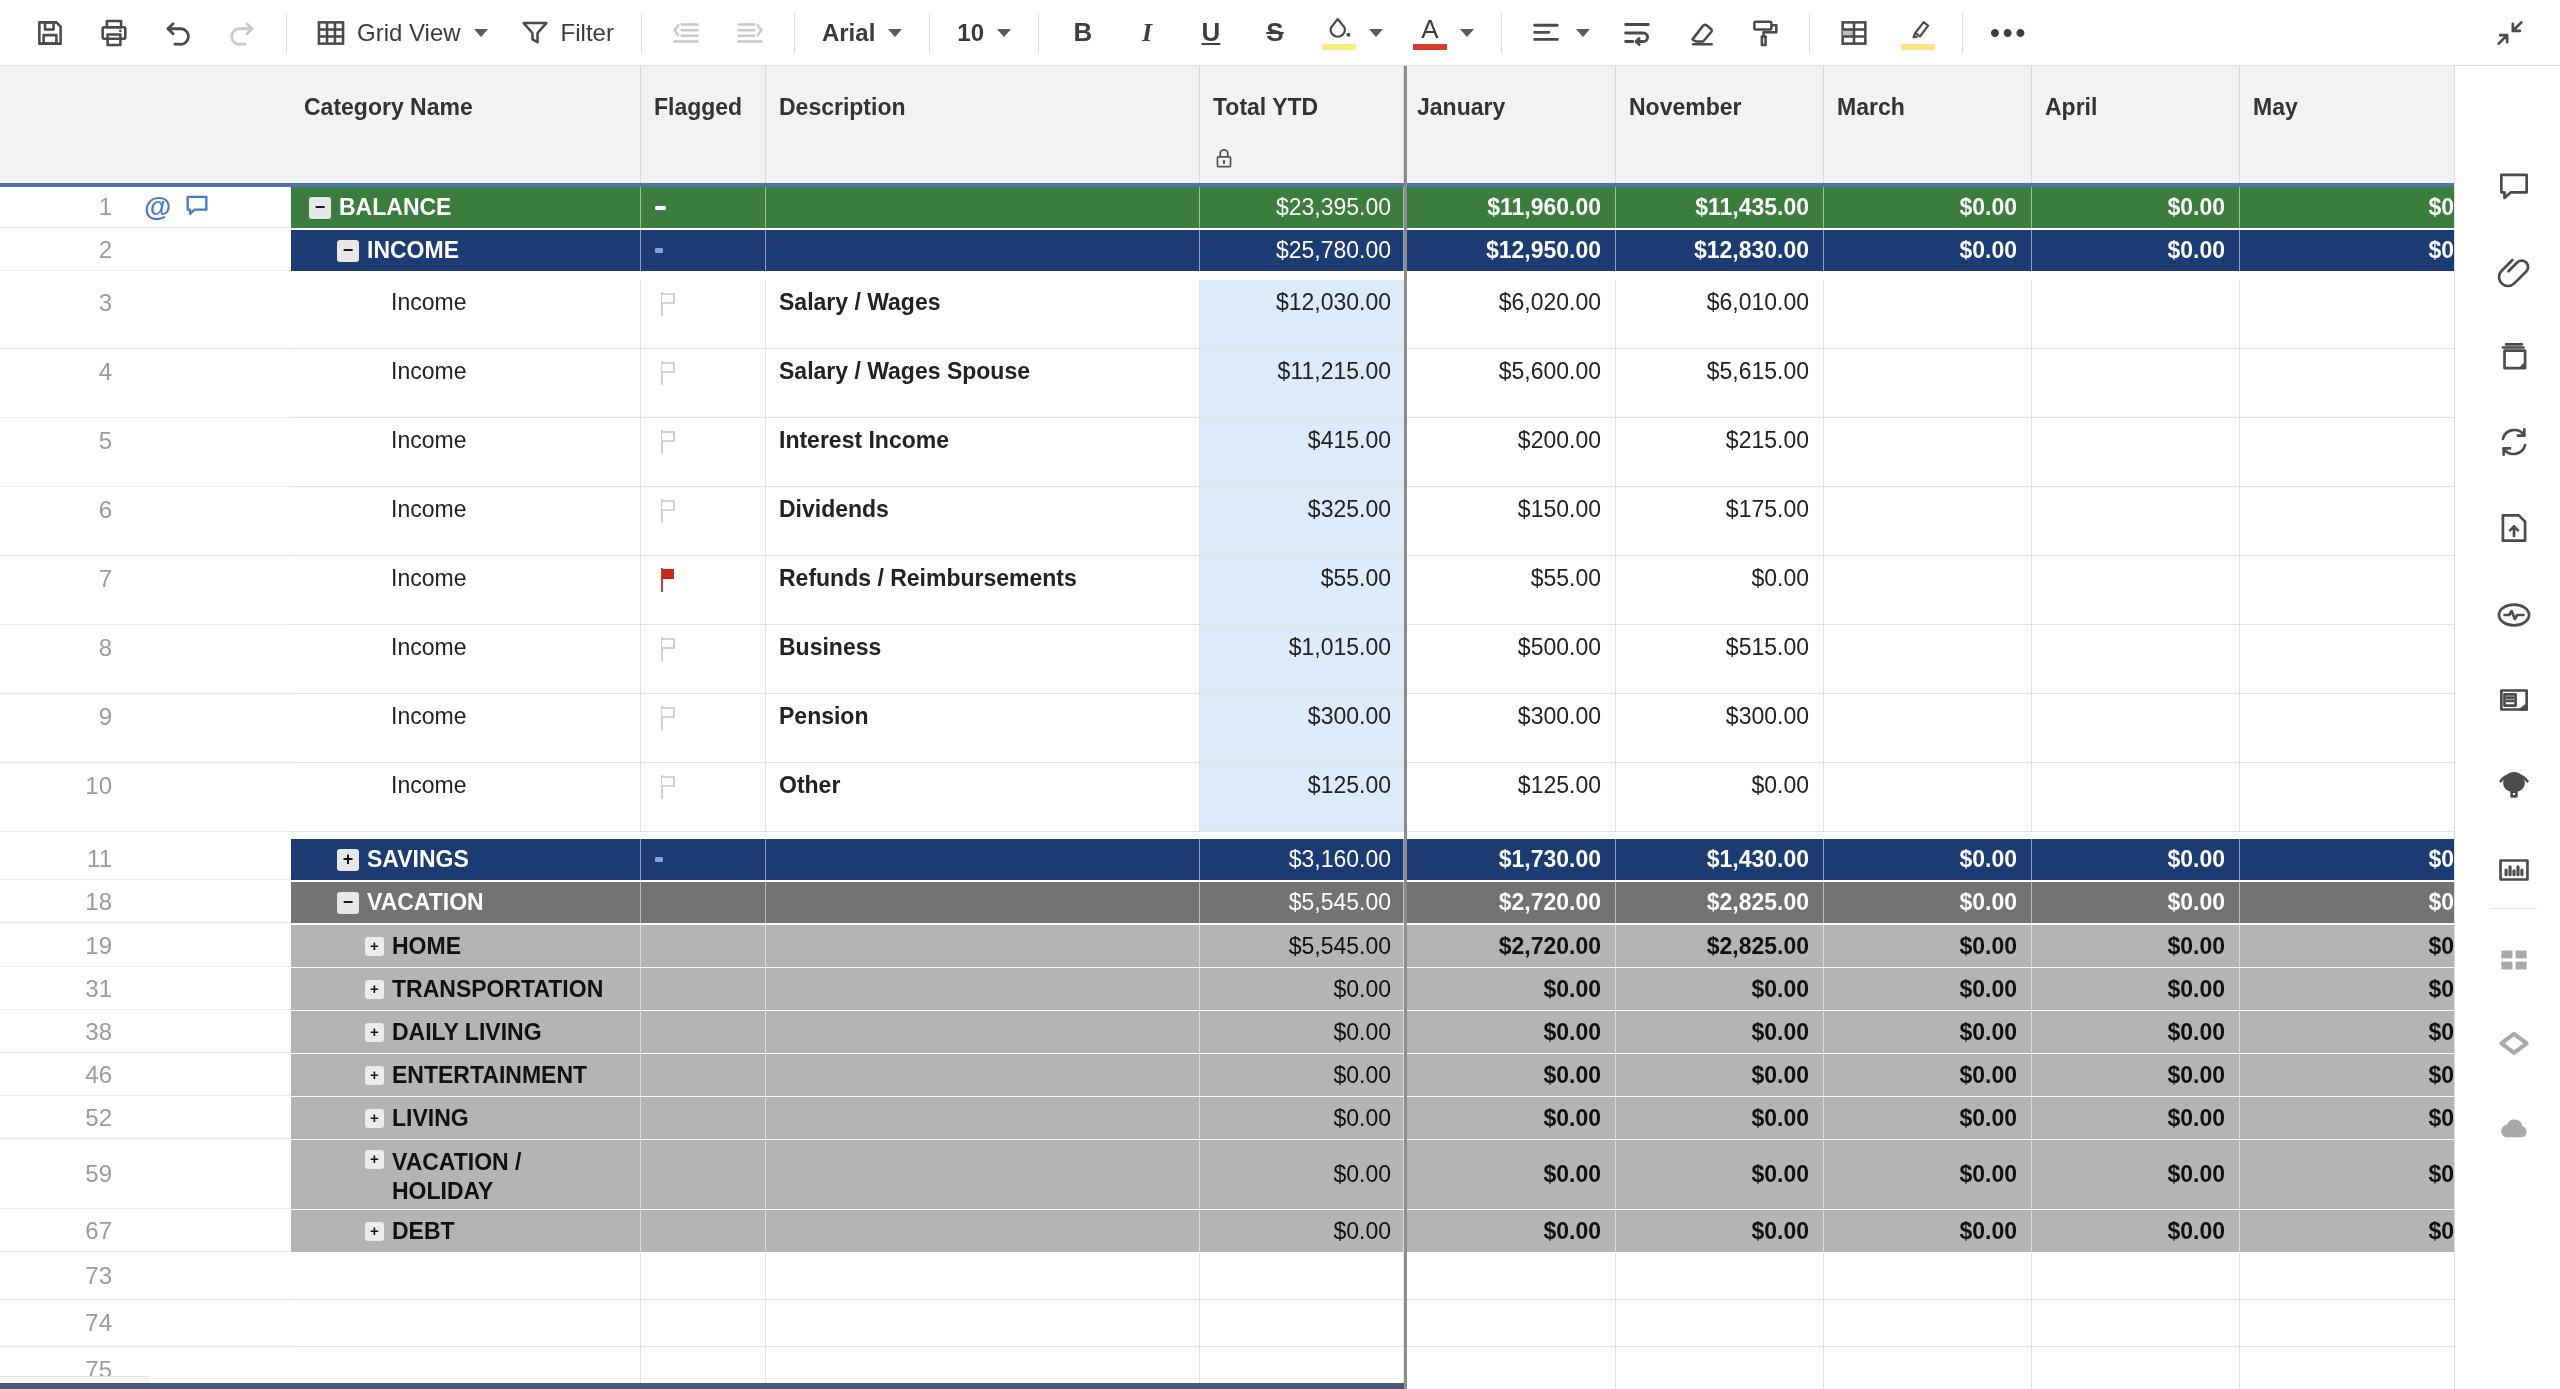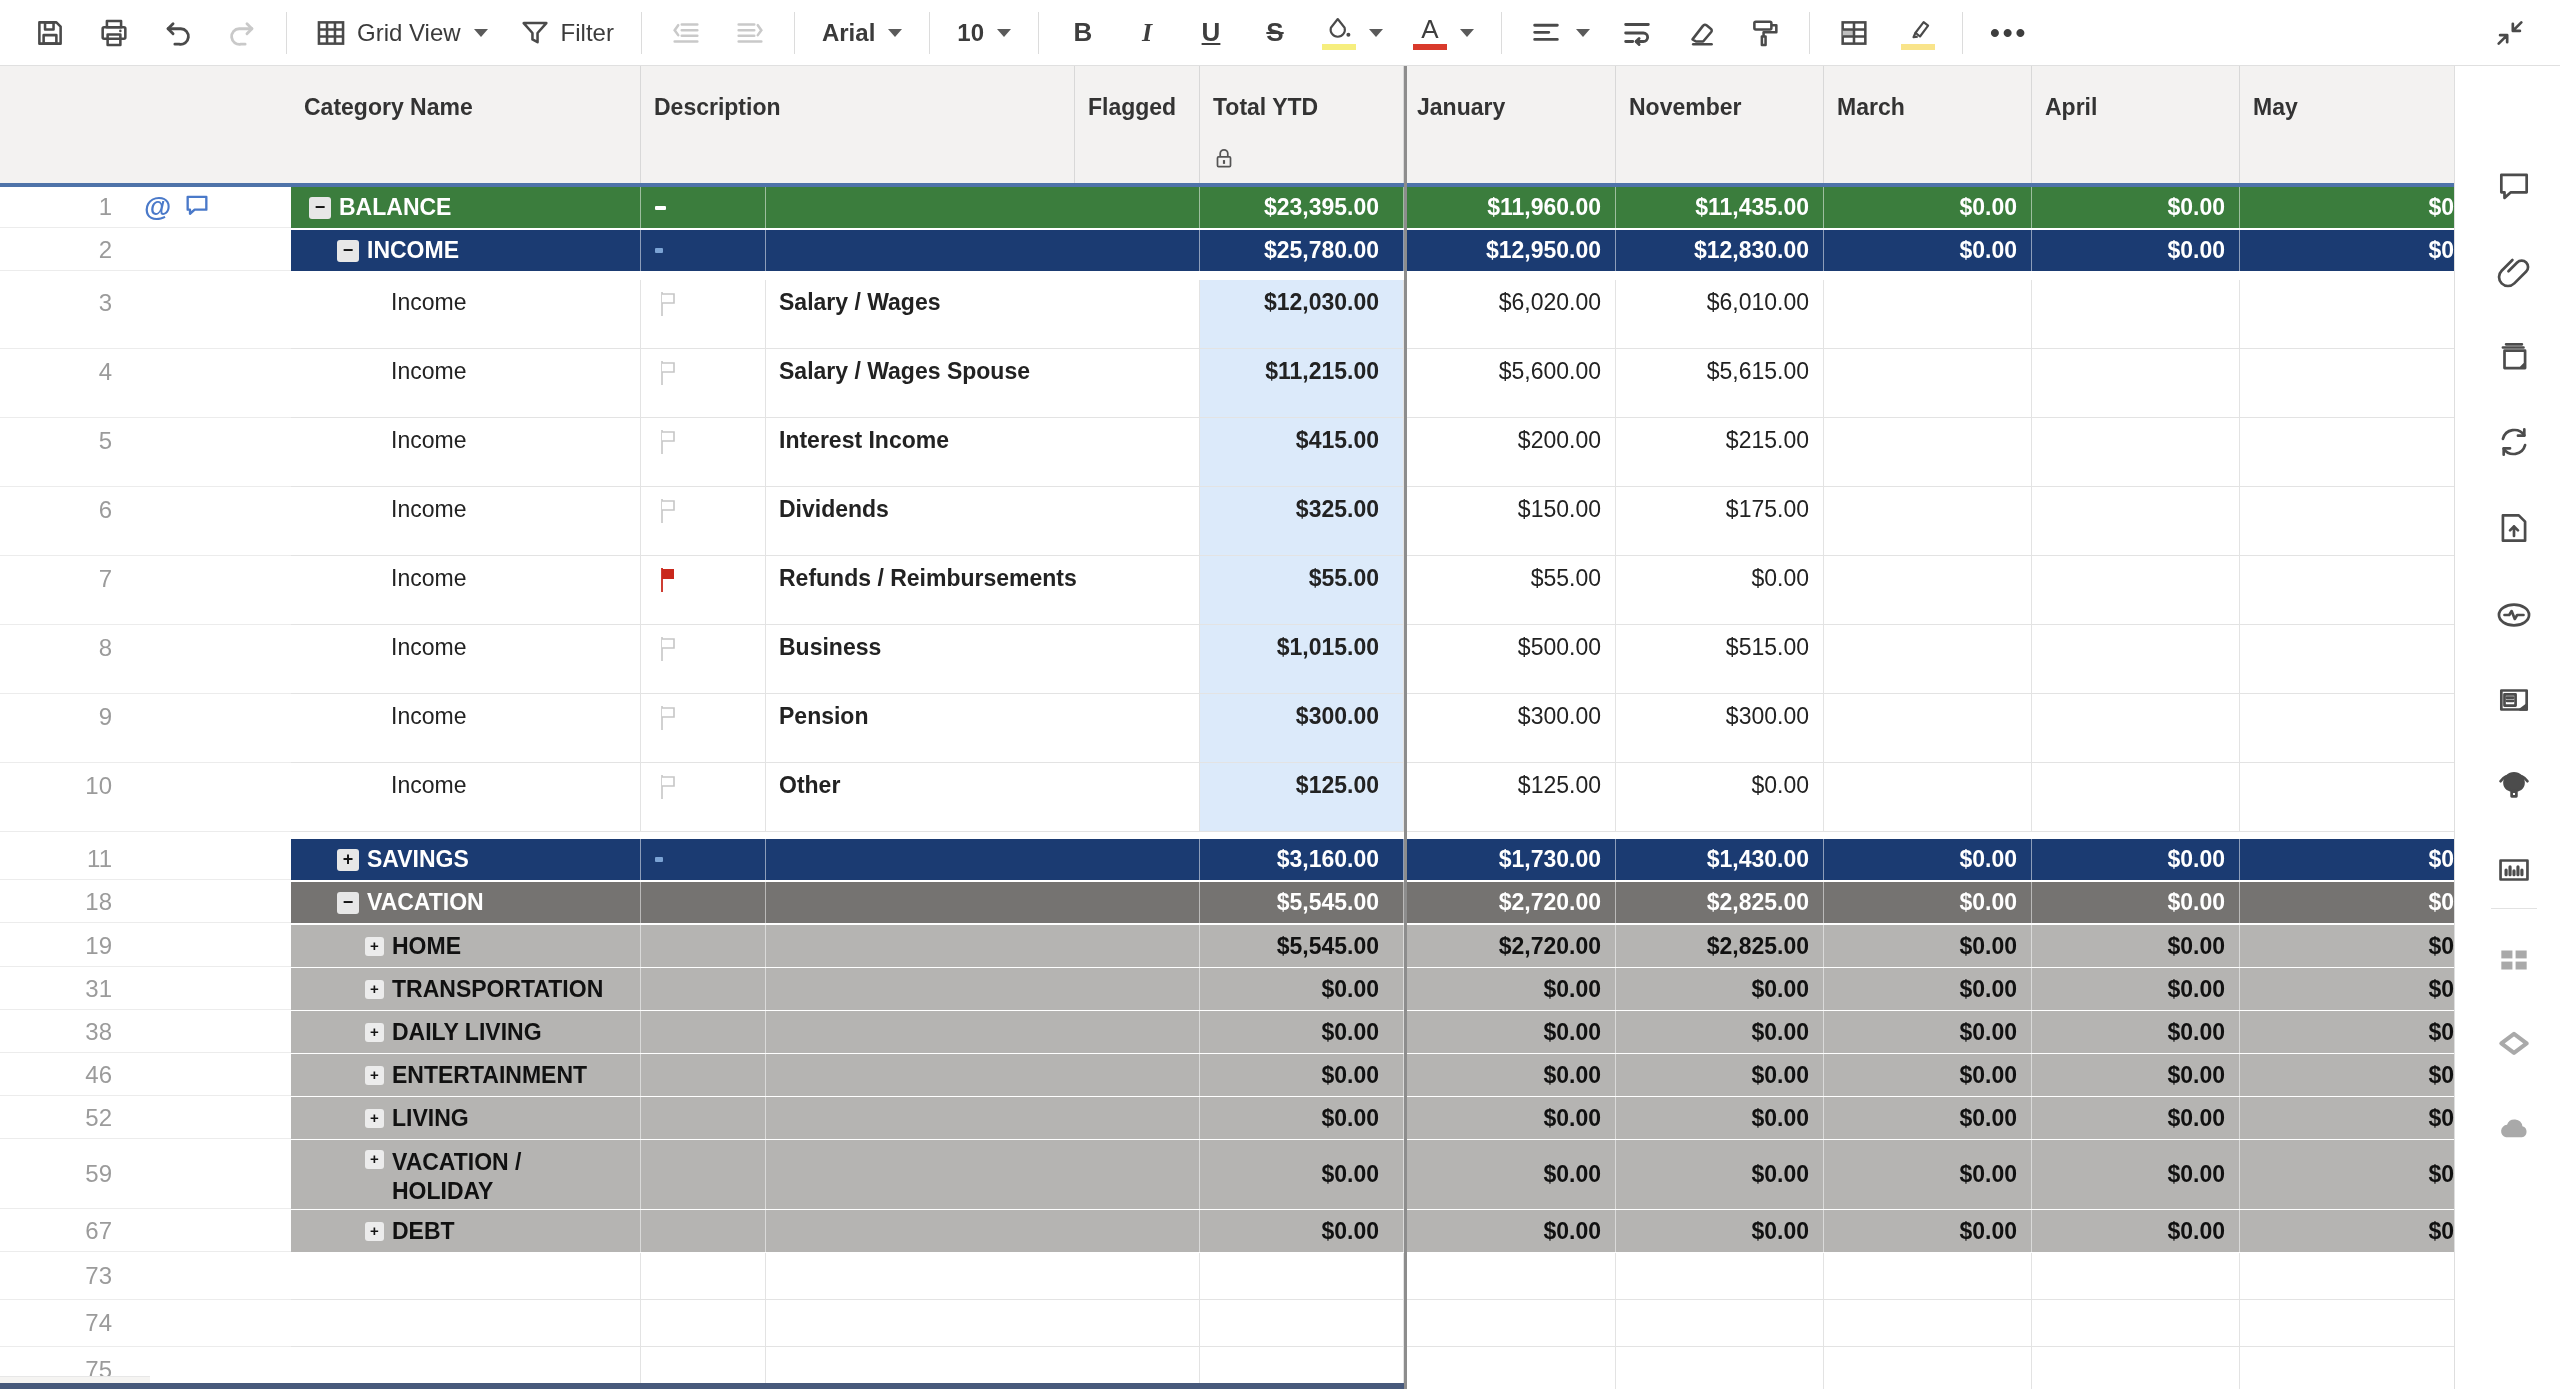--- a/index.html
+++ b/index.html
@@ -36,21 +36,21 @@
   .blue-line { width:2455px; height:4px; background:#4e73a9; }
   .rows { position:relative; width:2503px; }
   .row { display:flex; width:2503px; position:relative; }
   .rowgap { height:7px; background:#fff; width:2503px; }
   .gutter { width:291px; background:#fff; border-bottom:1px solid #ececec; flex:none;
     display:flex; }
   .rownum { width:112px; text-align:right; font-size:24px; color:#9b9b9b; }
   .cell { flex:none; overflow:hidden; position:relative; font-size:23px; color:#222;
     display:flex; }
   .c-cat { width:350px; } .c-flag { width:125px; } .c-desc { width:434px; }
-  .c-ytd { width:204px; justify-content:flex-end; padding-right:24px; font-weight:700; }
+  .c-ytd { width:204px; justify-content:flex-end; padding-right:12px; font-weight:400; }
   .c-m { width:208px; justify-content:flex-end; padding-right:14px; }
   .c-jan { width:212px; }
   .c-may { width:260px; }
   .row.v-center .cell, .row.v-center .gutter { align-items:center; }
   .row.v-center .rownum { align-self:center; }
   .row.v-top .cell { padding-top:9px; }
   .row.v-top .rownum { padding-top:9px; }
   .expand-box { width:22px; height:22px; border-radius:3px; background:#e7e7e7; color:#141414;
     font-size:18px; font-weight:700; line-height:21px; text-align:center; flex:none; margin-right:8px; }
   .expand-box.small { width:19px; height:19px; font-size:15px; line-height:18px; background:#ececec; }
@@ -270,22 +270,22 @@
               <path d="M3 4h18v12h-11l-4.5 4v-4H3z"></path>
             </svg></span>
         <span><svg width="24" height="24" viewBox="0 0 24 24" fill="#b5b5b5">
               <rect x="5" y="7" width="14" height="13" rx="1.5"></rect>
               <rect x="4" y="4" width="16" height="2"></rect>
             </svg></span>
         <span class="hg-i">i</span>
       </span>
     </div>
     <div class="hcell c-cat">Category Name</div>
+    <div class="hcell c-flag">Flagged</div>
     <div class="hcell c-desc">Description</div>
-    <div class="hcell c-flag">Flagged</div>
     <div class="hcell" style="width:204px;">
       <span>Total YTD</span>
       <span class="lock"><svg width="22" height="26" viewBox="0 0 20 24" fill="none" stroke="#555" stroke-width="1.6">
             <rect x="4" y="10" width="12" height="9" rx="1"></rect>
             <path d="M6.5 10V7a3.5 3.5 0 0 1 7 0v3"></path>
             <rect x="9" y="13" width="2" height="3.5" fill="#555" stroke="none"></rect>
           </svg></span>
     </div>
     <div class="hcell c-jan">January</div>
     <div class="hcell c-m" style="justify-content:flex-start; padding-right:0;">November</div>

